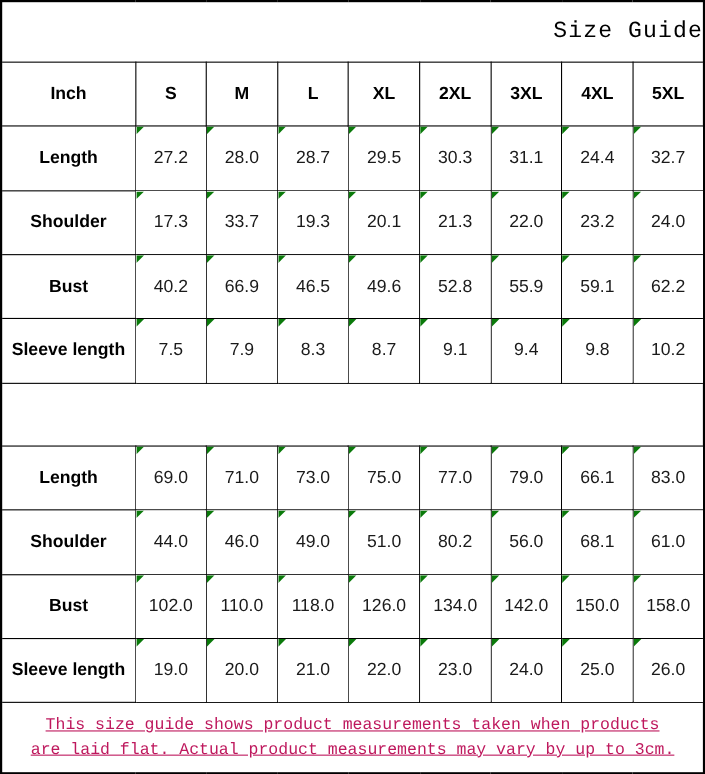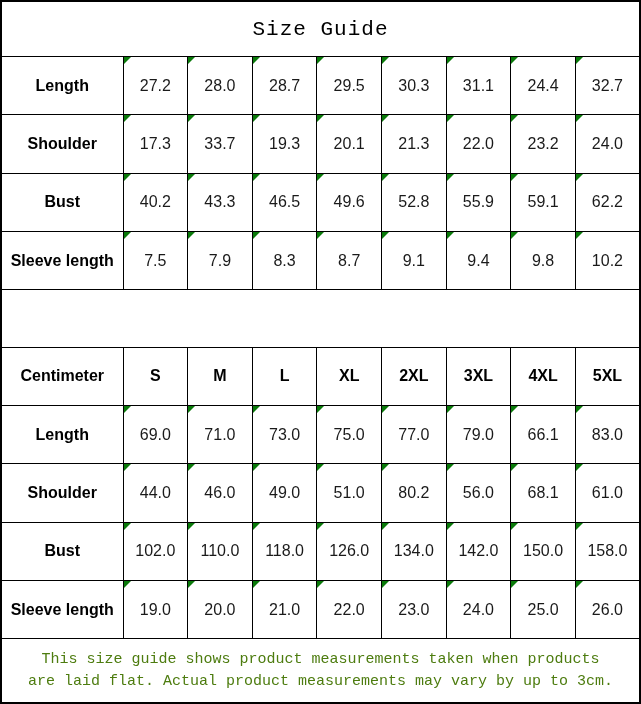--- a/index.html
+++ b/index.html
@@ -33,20 +33,21 @@
     overflow:hidden;
   }
   table.size-guide{border:2px solid var(--border);}
   tr.title-row td{
     height:50px;
     font-family:"Liberation Mono", monospace;
     font-size:21px;
     font-weight:400;
     color:#000;
     letter-spacing:1px;
+    text-align:right;
   }
   tr[data-name="size-header-row"] th,
   tr[data-name="measurement-row"] th{
     font-size:16px;
     font-weight:bold;
     color:#000;
     height:53px;
   }
   td.val{
     position:relative;
@@ -62,21 +63,22 @@
     border-top:7px solid var(--flag);
     border-right:7px solid transparent;
     display:block;
   }
   tr.spacer-row td{height:52px;}
   tr.footer-row td{
     height:58px;
     font-family:"Liberation Mono", monospace;
     font-size:15px;
     line-height:1.45;
-    color:#4d7c0f;
+    color:#be185d;
+    text-decoration:underline;
   }
 </style>
 </head>
 <body>
 
 <div id="screen" data-name="size-guide">
   <table class="size-guide" data-name="size-guide-table">
     <colgroup>
       <col class="label-col">
       <col>
@@ -87,20 +89,31 @@
         <col>
         <col>
         <col>
     </colgroup>
     <tbody>
       <tr class="title-row" data-name="title-row">
         <td colspan="9" data-name="page-title">Size Guide</td>
       </tr>
     </tbody>
     <tbody data-name="inch-table-body">
+        <tr data-name="size-header-row">
+          <th class="unit" data-name="unit-label-cell">Inch</th>
+          <th class="size" data-name="size-header-cell">S</th>
+          <th class="size" data-name="size-header-cell">M</th>
+          <th class="size" data-name="size-header-cell">L</th>
+          <th class="size" data-name="size-header-cell">XL</th>
+          <th class="size" data-name="size-header-cell">2XL</th>
+          <th class="size" data-name="size-header-cell">3XL</th>
+          <th class="size" data-name="size-header-cell">4XL</th>
+          <th class="size" data-name="size-header-cell">5XL</th>
+        </tr>
         <tr data-name="measurement-row">
           <th class="rowlabel" data-name="measurement-label-cell">Length</th>
           <td class="val" data-name="measurement-value-cell"><span class="flag" data-name="green-corner-flag-icon"></span><span class="num" data-name="measurement-value">27.2</span></td>
           <td class="val" data-name="measurement-value-cell"><span class="flag" data-name="green-corner-flag-icon"></span><span class="num" data-name="measurement-value">28.0</span></td>
           <td class="val" data-name="measurement-value-cell"><span class="flag" data-name="green-corner-flag-icon"></span><span class="num" data-name="measurement-value">28.7</span></td>
           <td class="val" data-name="measurement-value-cell"><span class="flag" data-name="green-corner-flag-icon"></span><span class="num" data-name="measurement-value">29.5</span></td>
           <td class="val" data-name="measurement-value-cell"><span class="flag" data-name="green-corner-flag-icon"></span><span class="num" data-name="measurement-value">30.3</span></td>
           <td class="val" data-name="measurement-value-cell"><span class="flag" data-name="green-corner-flag-icon"></span><span class="num" data-name="measurement-value">31.1</span></td>
           <td class="val" data-name="measurement-value-cell"><span class="flag" data-name="green-corner-flag-icon"></span><span class="num" data-name="measurement-value">24.4</span></td>
           <td class="val" data-name="measurement-value-cell"><span class="flag" data-name="green-corner-flag-icon"></span><span class="num" data-name="measurement-value">32.7</span></td>
@@ -112,21 +125,21 @@
           <td class="val" data-name="measurement-value-cell"><span class="flag" data-name="green-corner-flag-icon"></span><span class="num" data-name="measurement-value">19.3</span></td>
           <td class="val" data-name="measurement-value-cell"><span class="flag" data-name="green-corner-flag-icon"></span><span class="num" data-name="measurement-value">20.1</span></td>
           <td class="val" data-name="measurement-value-cell"><span class="flag" data-name="green-corner-flag-icon"></span><span class="num" data-name="measurement-value">21.3</span></td>
           <td class="val" data-name="measurement-value-cell"><span class="flag" data-name="green-corner-flag-icon"></span><span class="num" data-name="measurement-value">22.0</span></td>
           <td class="val" data-name="measurement-value-cell"><span class="flag" data-name="green-corner-flag-icon"></span><span class="num" data-name="measurement-value">23.2</span></td>
           <td class="val" data-name="measurement-value-cell"><span class="flag" data-name="green-corner-flag-icon"></span><span class="num" data-name="measurement-value">24.0</span></td>
         </tr>
         <tr data-name="measurement-row">
           <th class="rowlabel" data-name="measurement-label-cell">Bust</th>
           <td class="val" data-name="measurement-value-cell"><span class="flag" data-name="green-corner-flag-icon"></span><span class="num" data-name="measurement-value">40.2</span></td>
-          <td class="val" data-name="measurement-value-cell"><span class="flag" data-name="green-corner-flag-icon"></span><span class="num" data-name="measurement-value">43.3</span></td>
+          <td class="val" data-name="measurement-value-cell"><span class="flag" data-name="green-corner-flag-icon"></span><span class="num" data-name="measurement-value">66.9</span></td>
           <td class="val" data-name="measurement-value-cell"><span class="flag" data-name="green-corner-flag-icon"></span><span class="num" data-name="measurement-value">46.5</span></td>
           <td class="val" data-name="measurement-value-cell"><span class="flag" data-name="green-corner-flag-icon"></span><span class="num" data-name="measurement-value">49.6</span></td>
           <td class="val" data-name="measurement-value-cell"><span class="flag" data-name="green-corner-flag-icon"></span><span class="num" data-name="measurement-value">52.8</span></td>
           <td class="val" data-name="measurement-value-cell"><span class="flag" data-name="green-corner-flag-icon"></span><span class="num" data-name="measurement-value">55.9</span></td>
           <td class="val" data-name="measurement-value-cell"><span class="flag" data-name="green-corner-flag-icon"></span><span class="num" data-name="measurement-value">59.1</span></td>
           <td class="val" data-name="measurement-value-cell"><span class="flag" data-name="green-corner-flag-icon"></span><span class="num" data-name="measurement-value">62.2</span></td>
         </tr>
         <tr data-name="measurement-row">
           <th class="rowlabel" data-name="measurement-label-cell">Sleeve length</th>
           <td class="val" data-name="measurement-value-cell"><span class="flag" data-name="green-corner-flag-icon"></span><span class="num" data-name="measurement-value">7.5</span></td>
@@ -138,31 +151,20 @@
           <td class="val" data-name="measurement-value-cell"><span class="flag" data-name="green-corner-flag-icon"></span><span class="num" data-name="measurement-value">9.8</span></td>
           <td class="val" data-name="measurement-value-cell"><span class="flag" data-name="green-corner-flag-icon"></span><span class="num" data-name="measurement-value">10.2</span></td>
         </tr>
       </tbody>
     <tbody>
       <tr class="spacer-row" data-name="spacer-row">
         <td colspan="9" data-name="spacer-cell"></td>
       </tr>
     </tbody>
     <tbody data-name="centimeter-table-body">
-        <tr data-name="size-header-row">
-          <th class="unit" data-name="unit-label-cell">Centimeter</th>
-          <th class="size" data-name="size-header-cell">S</th>
-          <th class="size" data-name="size-header-cell">M</th>
-          <th class="size" data-name="size-header-cell">L</th>
-          <th class="size" data-name="size-header-cell">XL</th>
-          <th class="size" data-name="size-header-cell">2XL</th>
-          <th class="size" data-name="size-header-cell">3XL</th>
-          <th class="size" data-name="size-header-cell">4XL</th>
-          <th class="size" data-name="size-header-cell">5XL</th>
-        </tr>
         <tr data-name="measurement-row">
           <th class="rowlabel" data-name="measurement-label-cell">Length</th>
           <td class="val" data-name="measurement-value-cell"><span class="flag" data-name="green-corner-flag-icon"></span><span class="num" data-name="measurement-value">69.0</span></td>
           <td class="val" data-name="measurement-value-cell"><span class="flag" data-name="green-corner-flag-icon"></span><span class="num" data-name="measurement-value">71.0</span></td>
           <td class="val" data-name="measurement-value-cell"><span class="flag" data-name="green-corner-flag-icon"></span><span class="num" data-name="measurement-value">73.0</span></td>
           <td class="val" data-name="measurement-value-cell"><span class="flag" data-name="green-corner-flag-icon"></span><span class="num" data-name="measurement-value">75.0</span></td>
           <td class="val" data-name="measurement-value-cell"><span class="flag" data-name="green-corner-flag-icon"></span><span class="num" data-name="measurement-value">77.0</span></td>
           <td class="val" data-name="measurement-value-cell"><span class="flag" data-name="green-corner-flag-icon"></span><span class="num" data-name="measurement-value">79.0</span></td>
           <td class="val" data-name="measurement-value-cell"><span class="flag" data-name="green-corner-flag-icon"></span><span class="num" data-name="measurement-value">66.1</span></td>
           <td class="val" data-name="measurement-value-cell"><span class="flag" data-name="green-corner-flag-icon"></span><span class="num" data-name="measurement-value">83.0</span></td>

